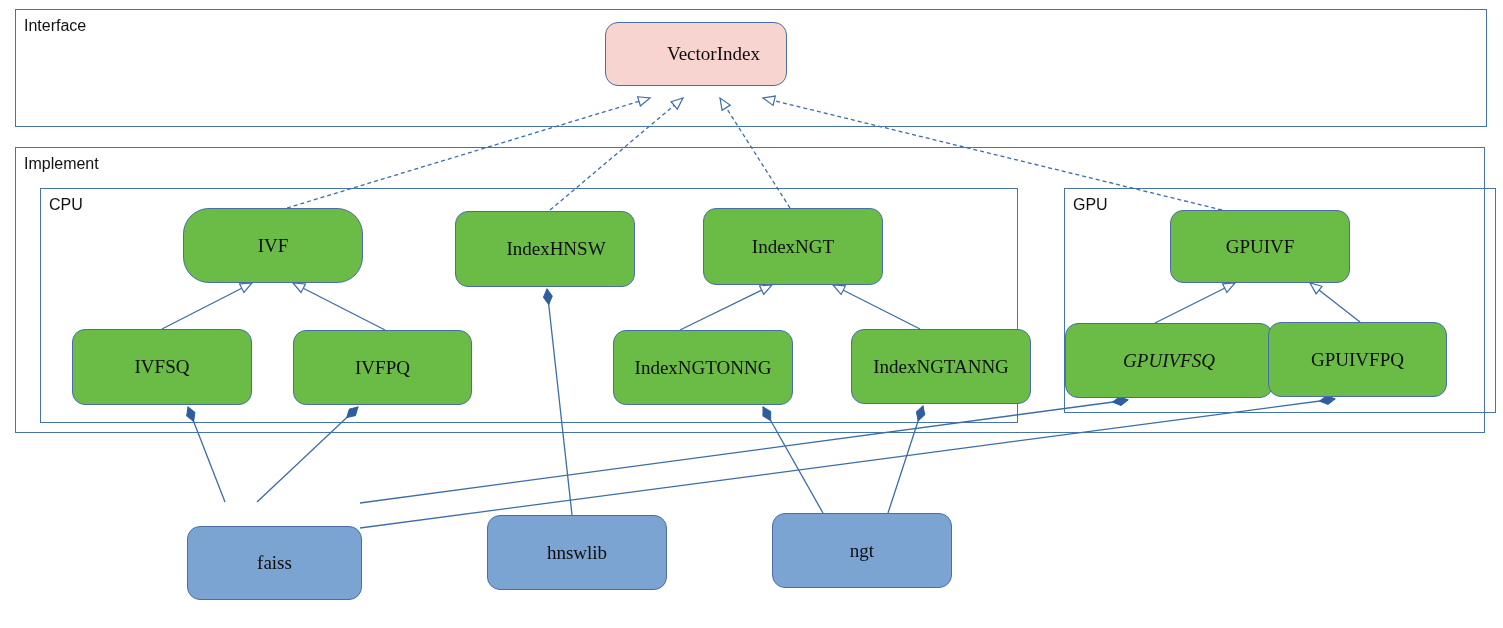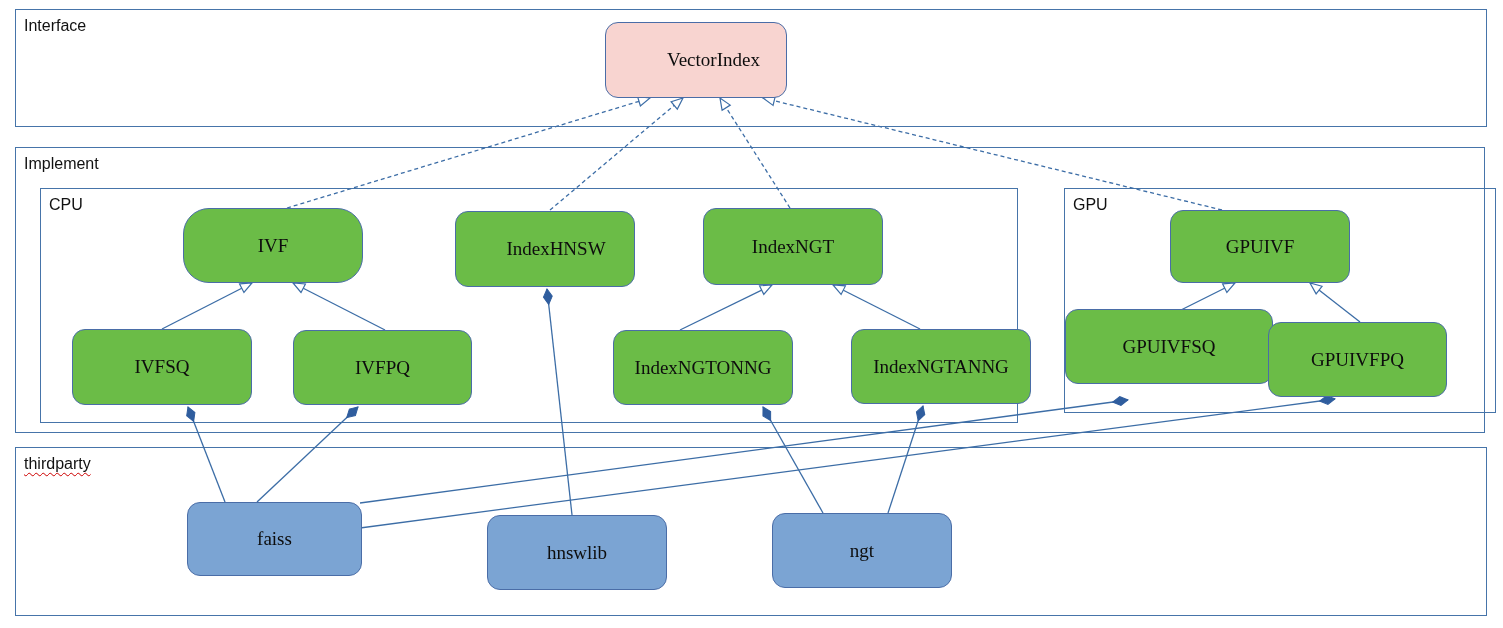--- a/index.html
+++ b/index.html
@@ -65,23 +65,20 @@
   </div>
 
   <div class="section" style="left:40px;top:188px;width:978px;height:235px;">
     <span class="section-label">CPU</span>
   </div>
 
   <div class="section" style="left:1064px;top:188px;width:432px;height:225px;">
     <span class="section-label">GPU</span>
   </div>
 
-  <div class="section" style="left:15px;top:447px;width:1472px;height:169px;">
-    <span class="section-label misspelled">thirdparty</span>
-  </div>
 
   <svg class="edges" width="1503" height="628" viewBox="0 0 1503 628">
     <defs>
       <marker id="m-tri" markerUnits="userSpaceOnUse" markerWidth="15" markerHeight="13" refX="13" refY="6" orient="auto">
         <path class="tri-head" d="M1.5,1.2 L13,6 L1.5,10.8 Z"></path>
       </marker>
       <marker id="m-diamond" markerUnits="userSpaceOnUse" markerWidth="20" markerHeight="12" refX="17.5" refY="6" orient="auto">
         <path class="diamond-head" d="M2,6 L9.8,1.6 L17.5,6 L9.8,10.4 Z"></path>
       </marker>
     </defs>
@@ -100,21 +97,21 @@
 
     <line class="edge" x1="225" y1="502" x2="188" y2="407" marker-end="url(#m-diamond)"></line>
     <line class="edge" x1="257" y1="502" x2="358" y2="407" marker-end="url(#m-diamond)"></line>
     <line class="edge" x1="360" y1="503" x2="1128" y2="400" marker-end="url(#m-diamond)"></line>
     <line class="edge" x1="360" y1="528" x2="1335" y2="399" marker-end="url(#m-diamond)"></line>
     <line class="edge" x1="572" y1="515" x2="547" y2="289" marker-end="url(#m-diamond)"></line>
     <line class="edge" x1="823" y1="513" x2="763" y2="407" marker-end="url(#m-diamond)"></line>
     <line class="edge" x1="888" y1="513" x2="923" y2="406" marker-end="url(#m-diamond)"></line>
   </svg>
 
-  <div class="node iface" style="left:605px;top:22px;width:182px;height:76px;padding-left:35px;">
+  <div class="node iface" style="left:605px;top:22px;width:182px;height:64px;padding-left:35px;">
     <span>VectorIndex</span>
   </div>
 
   <div class="node cls" style="left:183px;top:208px;width:180px;height:75px;border-radius:26px;">
     <span>IVF</span>
   </div>
 
   <div class="node cls" style="left:455px;top:211px;width:180px;height:76px;padding-left:22px;">
     <span>IndexHNSW</span>
   </div>
@@ -136,29 +133,29 @@
   </div>
 
   <div class="node cls" style="left:613px;top:330px;width:180px;height:75px;">
     <span>IndexNGTONNG</span>
   </div>
 
   <div class="node cls" style="left:827px;top:329px;width:180px;height:75px;margin-left:24px;">
     <span>IndexNGTANNG</span>
   </div>
 
-  <div class="node cls" style="left:1065px;top:309px;width:208px;height:75px;">
+  <div class="node cls" style="left:1065px;top:323px;width:208px;height:75px;font-style:italic;">
     <span>GPUIVFSQ</span>
   </div>
 
   <div class="node cls" style="left:1268px;top:322px;width:179px;height:75px;">
     <span>GPUIVFPQ</span>
   </div>
 
-  <div class="node lib" style="left:187px;top:502px;width:175px;height:74px;">
+  <div class="node lib" style="left:187px;top:526px;width:175px;height:74px;">
     <span>faiss</span>
   </div>
 
   <div class="node lib" style="left:487px;top:515px;width:180px;height:75px;">
     <span>hnswlib</span>
   </div>
 
   <div class="node lib" style="left:772px;top:513px;width:180px;height:75px;">
     <span>ngt</span>
   </div>

